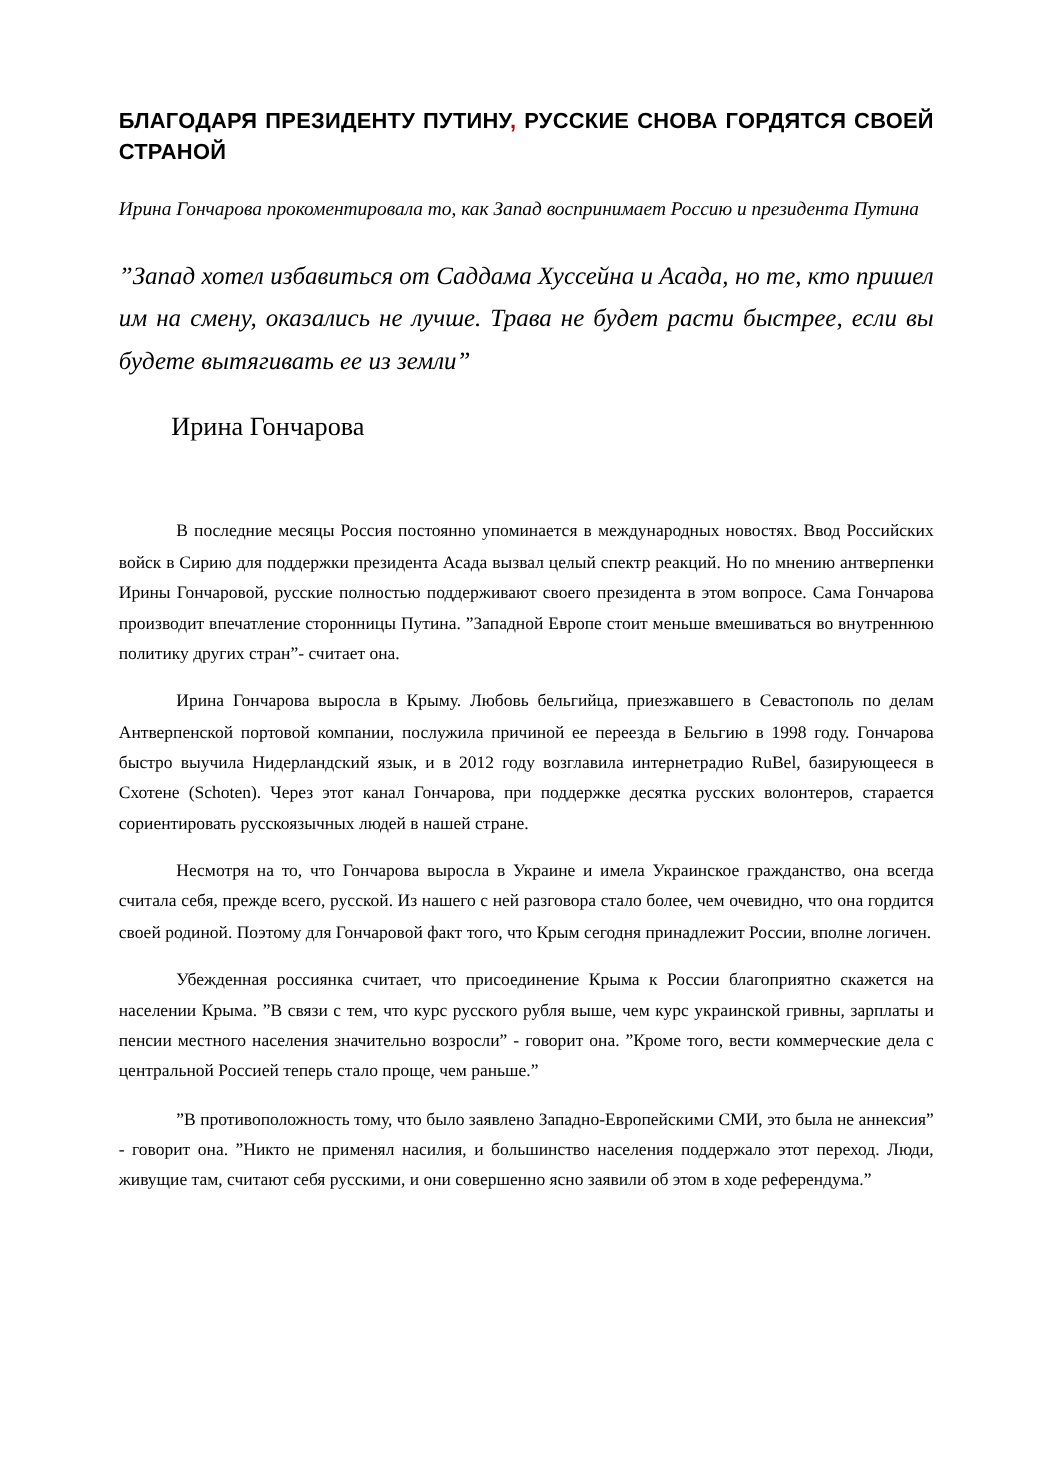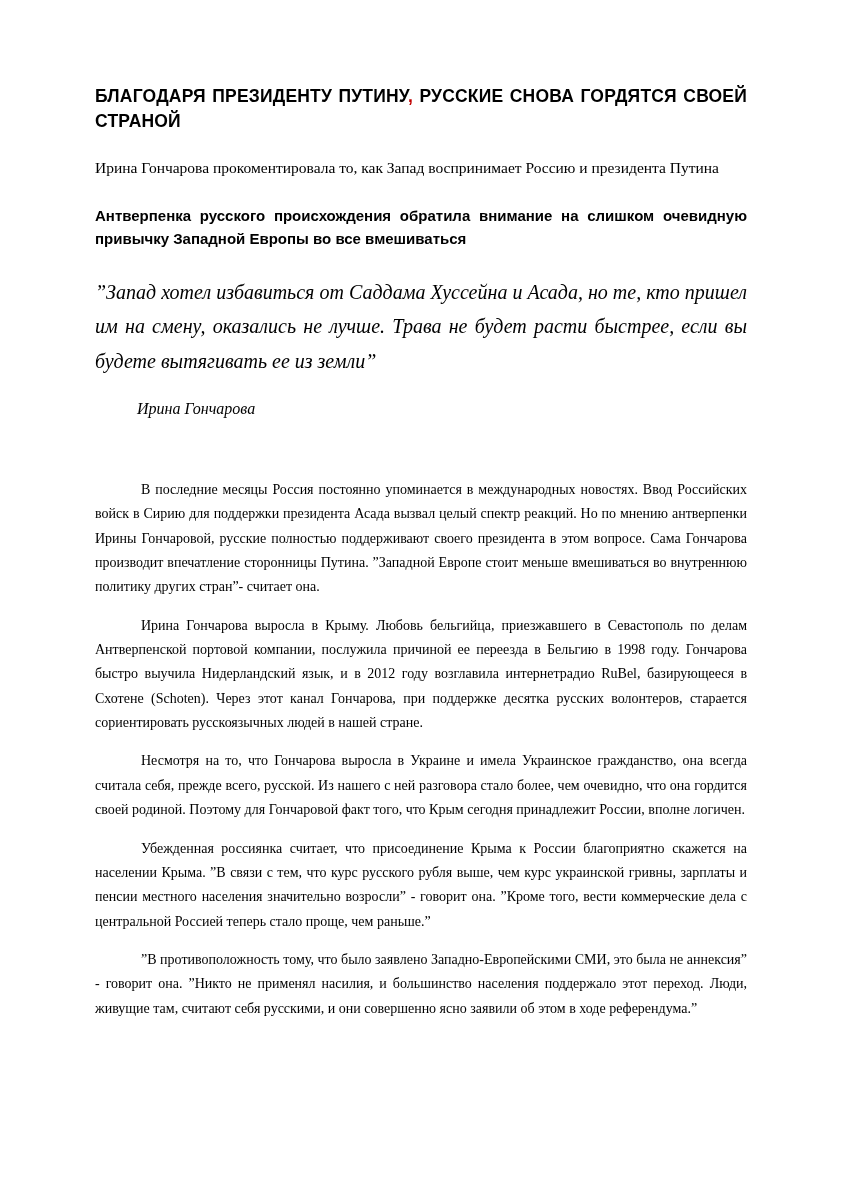--- a/index.html
+++ b/index.html
@@ -37,20 +37,21 @@
     letter-spacing: 0.2px;
     margin: 0 0 22px 0;
     color: #000;
   }
   .doc-title .comma-red {
     color: #c00000;
   }
 
   
   .standfirst {
+    font-style: italic;
     font-size: 15.5px;
     line-height: 1.55;
     text-align: justify;
     text-align-last: left;
     margin: 0 0 24px 0;
   }
 
   
   .deck {
     font-family: "Liberation Sans", sans-serif;
@@ -65,22 +66,21 @@
   
   .pullquote {
     font-style: italic;
     font-size: 20px;
     line-height: 1.72;
     text-align: justify;
     text-align-last: left;
     margin: 0 0 18px 0;
   }
   .quote-attrib {
-    font-style: italic;
-    font-size: 16px;
+    font-size: 21px;
     line-height: 1.6;
     margin: 0 0 0 42px;
   }
 
   .gap {
     height: 56px;
   }
 
   
   p.body {
@@ -103,21 +103,20 @@
 </head>
 <body>
 
 <div class="page">
   <div class="content">
 
     <h1 class="doc-title"><span>БЛАГОДАРЯ ПРЕЗИДЕНТУ ПУТИНУ</span><span class="comma-red">,</span><span> РУССКИЕ СНОВА ГОРДЯТСЯ СВОЕЙ СТРАНОЙ</span></h1>
 
     <p class="standfirst">Ирина Гончарова прокоментировала то, как Запад воспринимает Россию и президента Путина</p>
 
-    <p class="deck">Антверпенка русского происхождения обратила внимание на слишком очевидную привычку Западной Европы во все вмешиваться</p>
 
     <p class="pullquote">”Запад хотел избавиться от Саддама Хуссейна и Асада, но те, кто пришел им на смену, оказались не лучше. Трава не будет расти быстрее, если вы будете вытягивать ее из земли”</p>
     <p class="quote-attrib">Ирина Гончарова</p>
 
     <div class="gap"></div>
 
     <p class="body">В последние месяцы Россия постоянно упоминается в международных новостях. Ввод Российских  войск в Сирию для поддержки президента Асада вызвал целый спектр реакций. Но по мнению антверпенки Ирины Гончаровой, русские полностью поддерживают своего президента в этом вопросе. Сама Гончарова производит впечатление сторонницы Путина. ”Западной Европе стоит меньше вмешиваться во внутреннюю политику других стран”- считает она.</p>
     <p class="body">Ирина Гончарова выросла в Крыму. Любовь бельгийца, приезжавшего в Севастополь по делам Антверпенской портовой компании, послужила причиной ее переезда в Бельгию в  1998 году. Гончарова быстро выучила Нидерландский язык, и в 2012 году возглавила интернетрадио RuBel, базирующееся в Схотене (Schoten). Через этот канал Гончарова, при поддержке десятка русских волонтеров, старается сориентировать русскоязычных людей в нашей стране.</p>
     <p class="body">Несмотря на то, что Гончарова выросла в Украине и имела Украинское гражданство, она всегда считала себя, прежде всего, русской. Из нашего с ней разговора стало более, чем очевидно, что она гордится своей родиной. Поэтому для Гончаровой факт того, что Крым сегодня принадлежит России, вполне логичен.</p>
 

